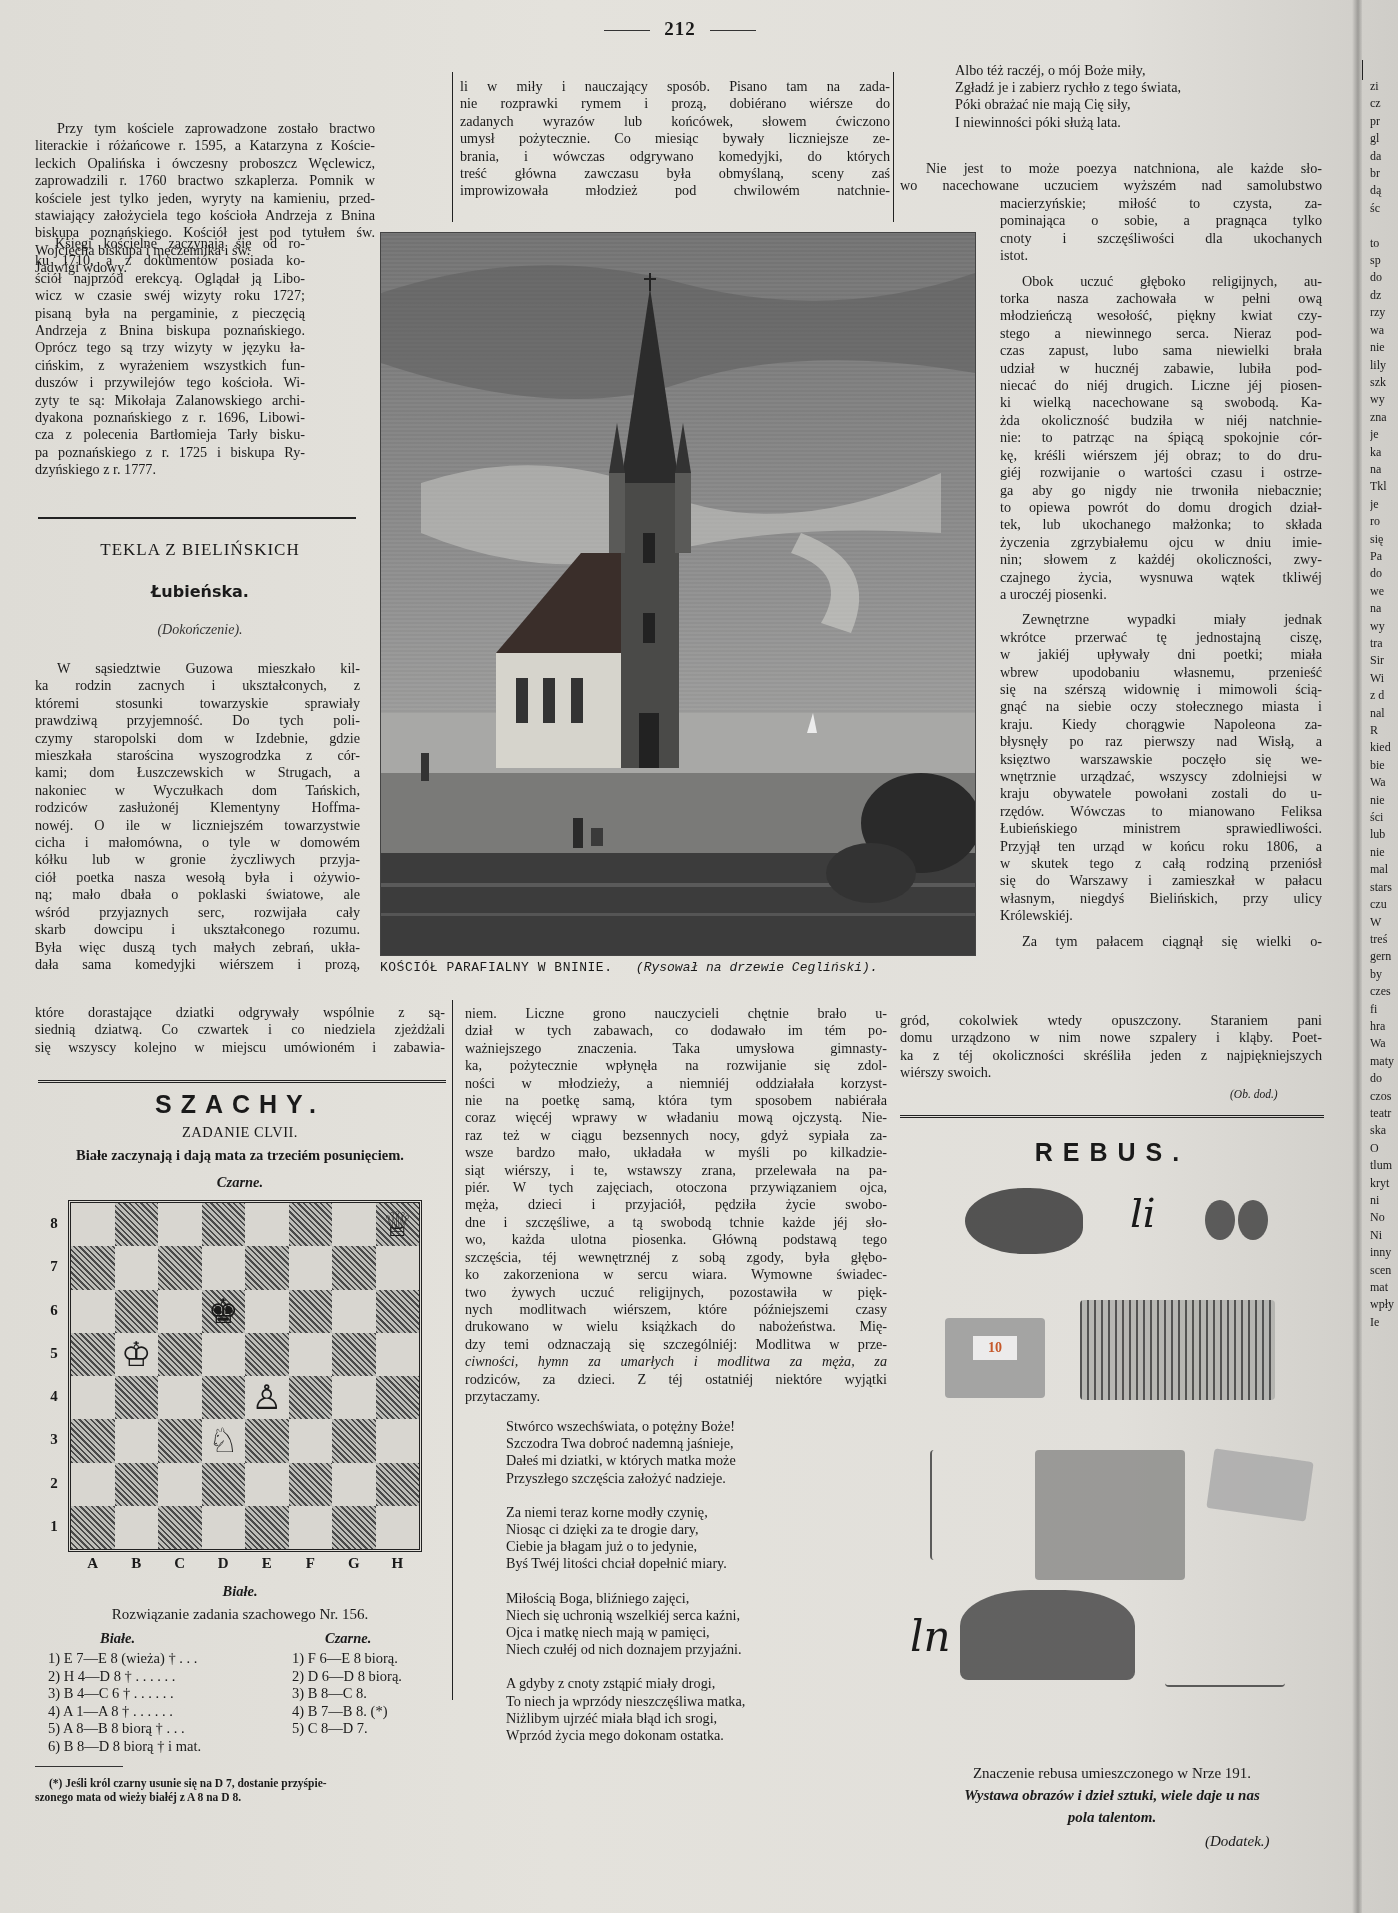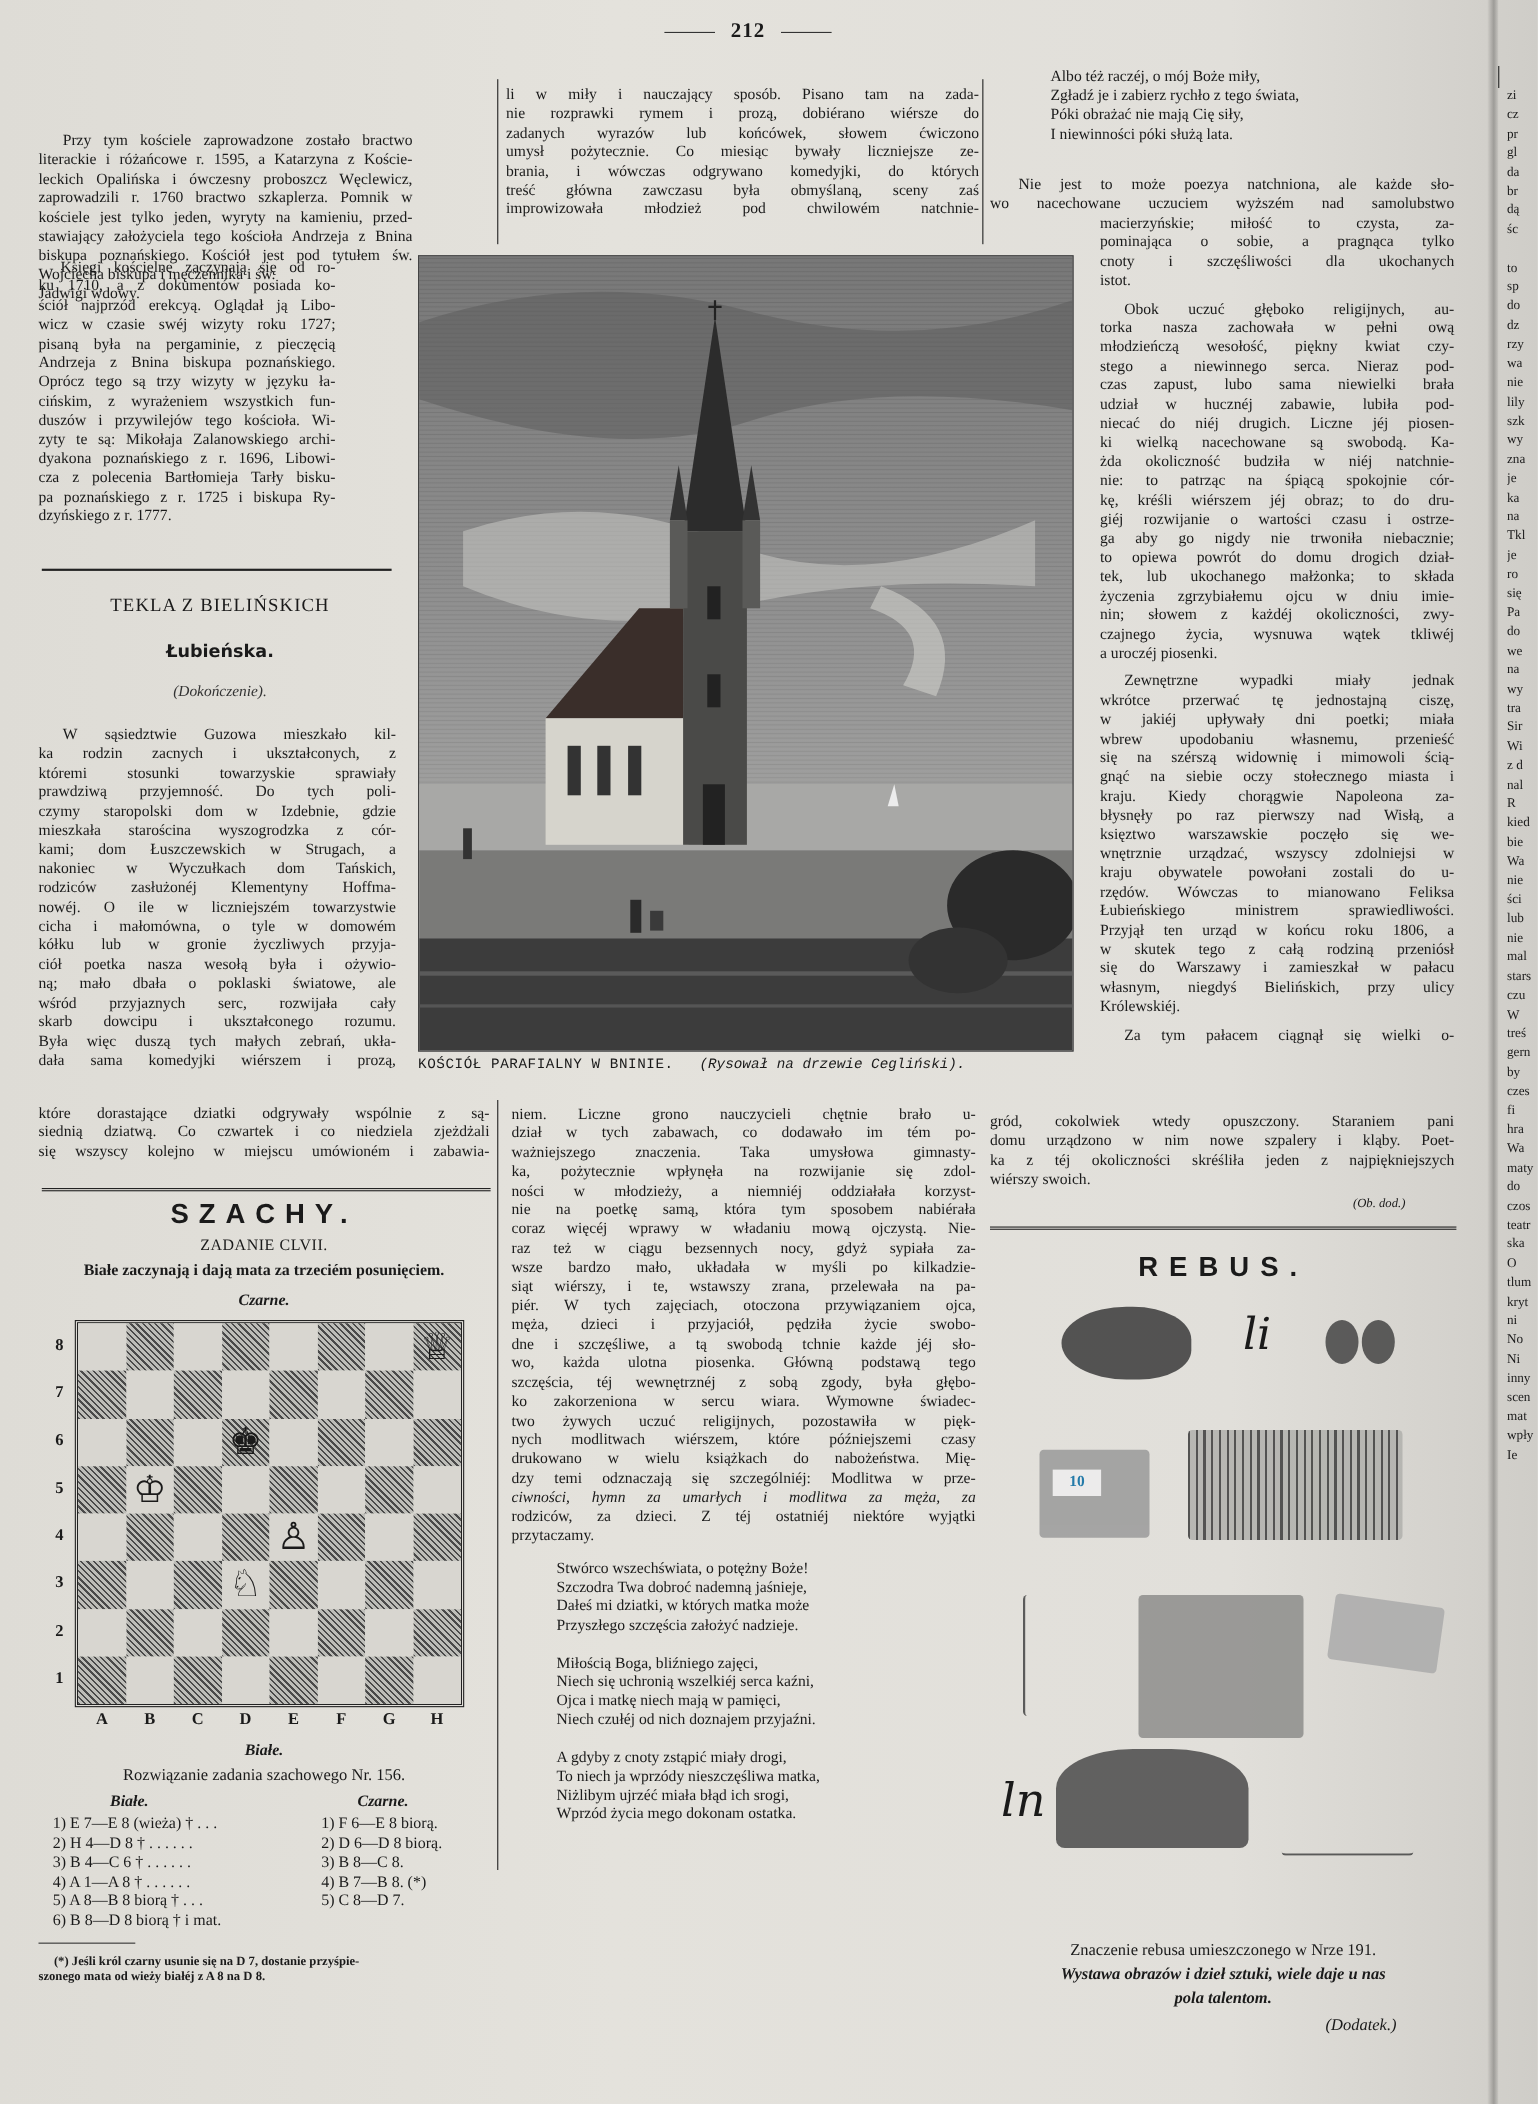--- a/index.html
+++ b/index.html
@@ -286,20 +286,26 @@
     <span class="line">rodziców, za dzieci. Z téj ostatniéj niektóre wyjątki</span>
     <span class="line last">przytaczamy.</span>
   </div>
 
   <div class="poem" style="left:506px; top:1418px;">
     <div class="stanza">
       <div>Stwórco wszechświata, o potężny Boże!</div>
       <div>Szczodra Twa dobroć nademną jaśnieje,</div>
       <div>Dałeś mi dziatki, w których matka może</div>
       <div>Przyszłego szczęścia założyć nadzieje.</div>
+    </div>
+    <div class="stanza">
+      <div>Za niemi teraz korne modły czynię,</div>
+      <div>Niosąc ci dzięki za te drogie dary,</div>
+      <div>Ciebie ja błagam już o to jedynie,</div>
+      <div>Byś Twéj litości chciał dopełnić miary.</div>
     </div>
     <div class="stanza">
       <div>Miłością Boga, bliźniego zajęci,</div>
       <div>Niech się uchronią wszelkiéj serca kaźni,</div>
       <div>Ojca i matkę niech mają w pamięci,</div>
       <div>Niech czułéj od nich doznajem przyjaźni.</div>
     </div>
     <div class="stanza">
       <div>A gdyby z cnoty zstąpić miały drogi,</div>
       <div>To niech ja wprzódy nieszczęśliwa matka,</div>
@@ -432,21 +438,21 @@
   </div>
 
   <div class="caps-heading" style="position:absolute; left:900px; top:1138px; width:424px; letter-spacing:10px;">REBUS.</div>
   <div>
     <div class="rebus-pic" style="left:965px; top:1188px; width:118px; height:66px; border-radius:50% 45% 40% 50%; background:#3a3a3a;"></div>
     <div class="ital" style="position:absolute; left:1130px; top:1190px; font-size:40px; font-family:'DejaVu Serif', serif;">li</div>
     <div class="rebus-pic" style="left:1205px; top:1200px; width:30px; height:40px; border-radius:50%; background:#444;"></div>
     <div class="rebus-pic" style="left:1238px; top:1200px; width:30px; height:40px; border-radius:50%; background:#444;"></div>
 
     <div class="rebus-pic" style="left:945px; top:1318px; width:100px; height:80px; background:#9a9a9a;">
-      <div style="position:absolute; left:12px; top:18px; width:44px; height:24px; background:#eee; color:#0369a1; font-size:14px; font-weight:bold; text-align:center; line-height:24px;">10</div>
+      <div style="position:absolute; left:28px; top:18px; width:44px; height:24px; background:#eee; color:#c2410c; font-size:14px; font-weight:bold; text-align:center; line-height:24px;">10</div>
     </div>
     <div class="rebus-pic" style="left:1080px; top:1300px; width:195px; height:100px; background:repeating-linear-gradient(90deg,#3a3a3a 0 2px,#b0b0ac 2px 7px);"></div>
 
     <div class="rebus-pic" style="left:930px; top:1450px; width:90px; height:110px; background:transparent; border-left:2px solid #444;"></div>
     <div class="rebus-pic" style="left:1035px; top:1450px; width:150px; height:130px; background:#8d8d8b;"></div>
     <div class="rebus-pic" style="left:1210px; top:1455px; width:100px; height:60px; background:#aaa; transform:rotate(8deg);"></div>
 
     <div class="ital" style="position:absolute; left:910px; top:1612px; font-size:42px; font-family:'DejaVu Serif', serif;">ln</div>
     <div class="rebus-pic" style="left:960px; top:1590px; width:175px; height:90px; background:#4a4a4a; border-radius:40% 40% 8px 8px;"></div>
     <div class="rebus-pic" style="left:1165px; top:1585px; width:120px; height:100px; background:transparent; border-bottom:2px solid #444;"></div>

